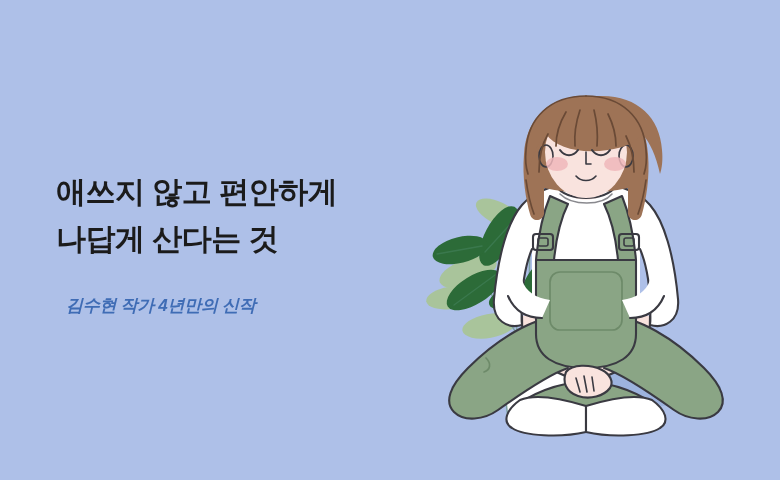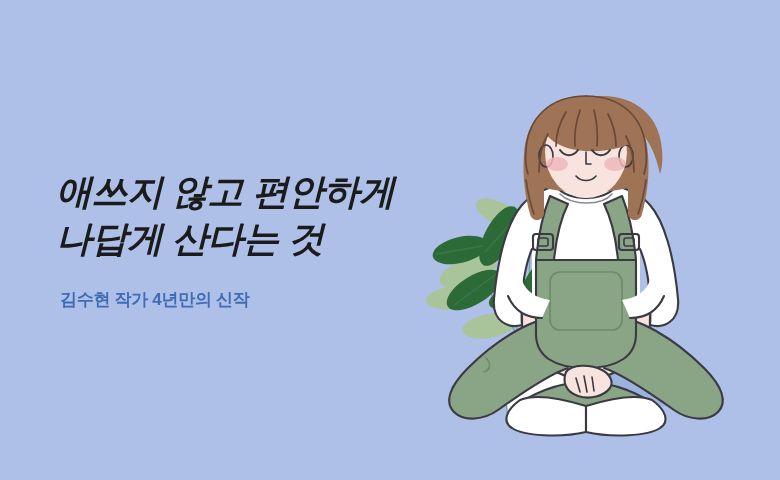--- a/index.html
+++ b/index.html
@@ -16,35 +16,35 @@
     font-family: "Liberation Sans", "DejaVu Sans", sans-serif;
   }
   #text-block {
     position: absolute;
     left: 56px;
     top: 168px;
     width: 380px;
   }
   #title {
     margin: 0;
-    font-size: 36px;
+    font-size: 30px;
     font-weight: 700;
     line-height: 47px;
     letter-spacing: -0.5px;
     color: #1b1b1b;
     white-space: pre-line;
-    font-style: italic;
   }
   #subtitle {
-    margin: 4px;
+    margin: 10px;
     padding-top: 22px;
     font-size: 17px;
     font-weight: 700;
     letter-spacing: -0.3px;
     color: #3f6cb5;
+    font-style: italic;
   }
   #illustration {
     position: absolute;
     left: 390px;
     top: 90px;
     width: 390px;
     height: 390px;
   }
   #illustration svg { display: block; width: 100%; height: 100%; }
 </style>

